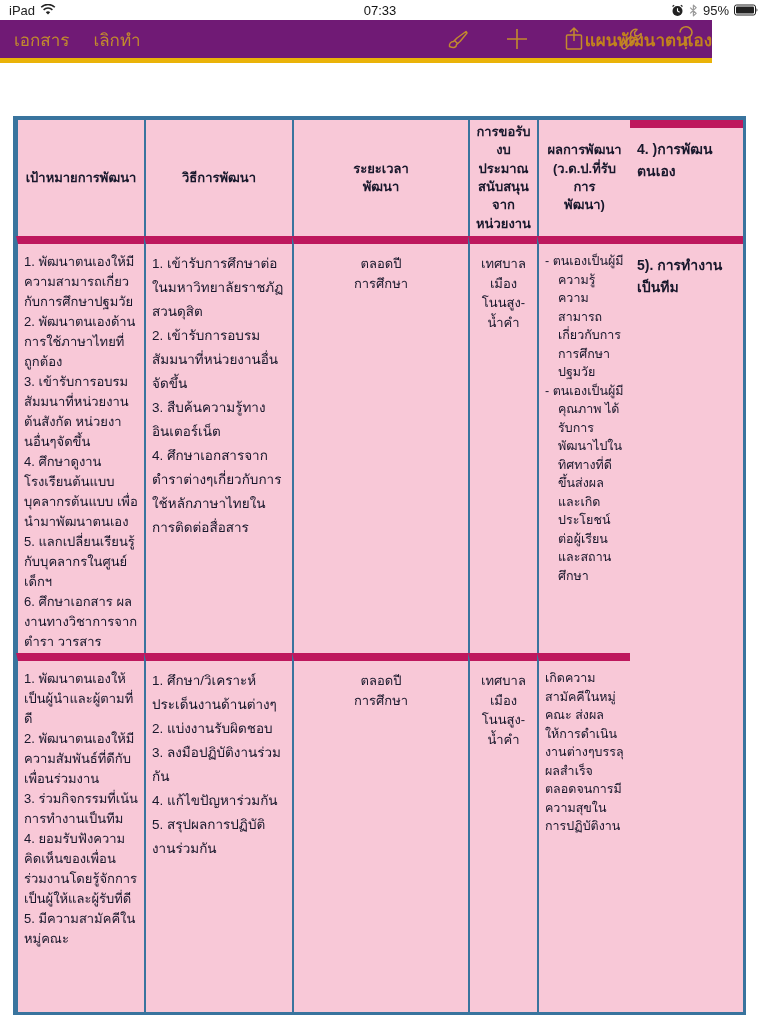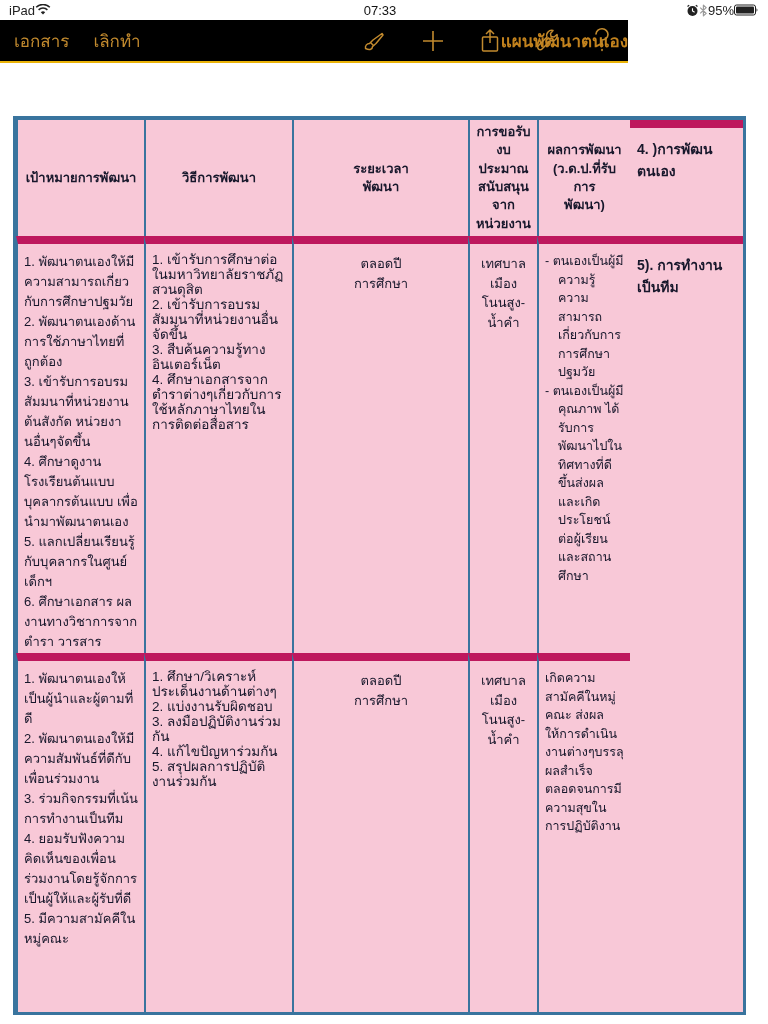--- a/index.html
+++ b/index.html
@@ -3,28 +3,28 @@
 <meta charset="utf-8">
 <style>
   * { margin:0; padding:0; box-sizing:border-box; }
   html,body { width:768px; height:1024px; background:#ffffff; overflow:hidden;
               font-family:"Liberation Sans","DejaVu Sans",sans-serif; }
 
   
   .status-bar { position:absolute; top:0; left:0; width:768px; height:20px;
                 display:flex; align-items:center; justify-content:space-between;
                 padding:0 9px; font-size:13px; color:#222; background:#fff; }
-  .sb-left, .sb-right { display:flex; align-items:center; width:130px; }
+  .sb-left, .sb-right { display:flex; align-items:center; gap:5px; width:130px; }
   .sb-right { justify-content:flex-end; }
   .sb-time { position:absolute; left:0; right:8px; text-align:center; font-size:13px; color:#111; }
   .sb-icon svg { display:block; }
 
   
-  .toolbar { position:absolute; top:20px; left:0; width:628px; height:43px;
-             background:#000000; border-bottom:2px solid #eab308;
+  .toolbar { position:absolute; top:20px; left:0; width:712px; height:43px;
+             background:#701a75; border-bottom:5px solid #eab308;
              display:flex; align-items:center; }
   .tb-btn { color:#c28a2e; font-size:17px; background:none; border:none;
             font-family:inherit; cursor:pointer; }
   .tb-docs { margin-left:14px; }
   .tb-undo { margin-left:24px; }
   .tb-title { position:absolute; left:0; right:0; text-align:right;
               color:#c2821d; font-size:17px; font-weight:bold; pointer-events:none; }
   .tb-icons { position:absolute; right:18px; display:flex; align-items:center; gap:34px; }
   .tb-icon { background:none; border:none; cursor:pointer; color:#c28a2e;
              font-size:25px; line-height:1; font-family:inherit; display:flex; align-items:center; }
@@ -39,21 +39,21 @@
                background:#f8c8d7; }
   .cell { background:#f8c8d7; border-left:2px solid #39749e; border-top:8px solid #be185d;
           padding:6px 6px; color:#17172b; overflow:hidden; }
   .cell.c0 { border-left:none; }
   .cell.r0 { border-top:none; }
   .hdr { display:flex; align-items:center; justify-content:center; text-align:center;
          font-weight:bold; font-size:13px; line-height:1.42; }
   .pre { white-space:pre-line; }
   .competency { font-size:14px; font-weight:bold; padding-top:10px; padding-left:7px; }
   .num-list div { font-size:13px; line-height:20px; }
-  .methods div { font-size:13.5px; line-height:15px; }
+  .methods div { font-size:13.5px; line-height:24px; }
   .center-top { text-align:center; padding-top:10px; font-size:13px; line-height:1.5; }
   .results div { font-size:12.5px; line-height:18.5px; padding-left:13px; text-indent:-13px; }
   .results.plain div { padding-left:0; text-indent:0; }
   .goals { padding-top:8px; }
 </style>
 </head>
 <body>
 
 <div class="status-bar">
   <div class="sb-left">

